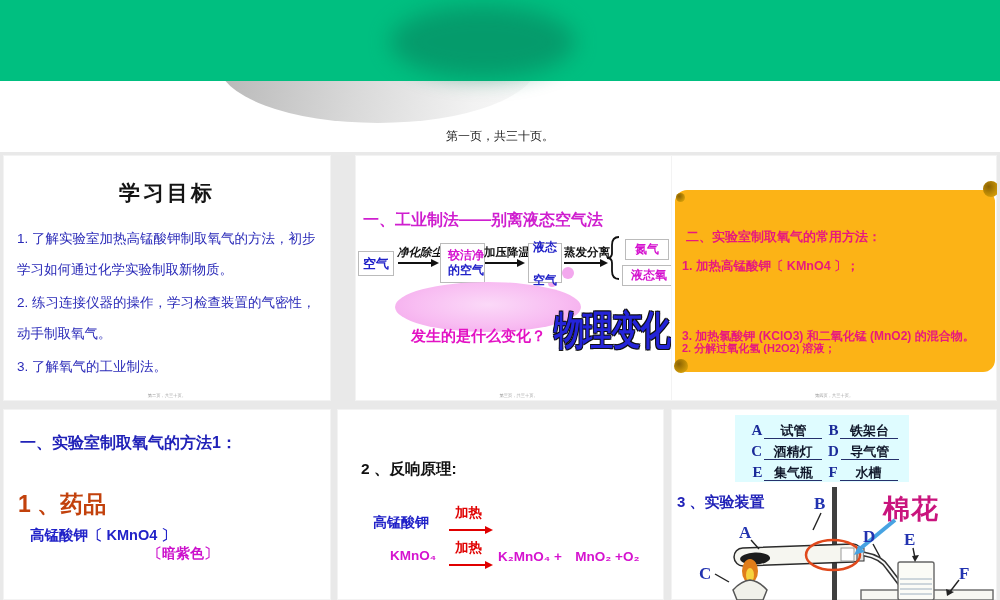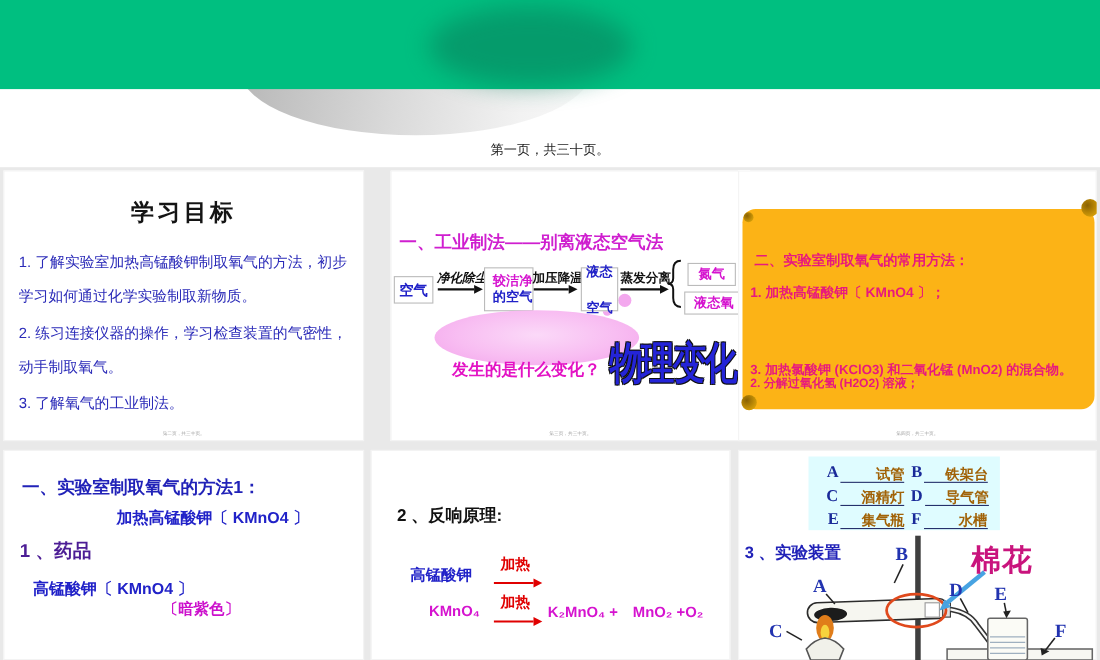--- a/index.html
+++ b/index.html
@@ -69,21 +69,21 @@
   
   .s5 .l { position:absolute; font-weight:bold; white-space:nowrap; }
   .red { color:#e00000; }
 
   
   .ansbox { position:absolute; left:64px; top:6px; width:174px; height:67px;
            background:#dffcff; z-index:2; padding-top:3px; }
   .ansrow { display:flex; justify-content:center; align-items:flex-end; height:21px; }
   .ansletter { font-family:"Liberation Serif", serif; font-weight:bold; font-size:15px;
            color:#1a2a99; margin:0 2px 0 6px; }
-  .ansval { font-size:13px; font-weight:bold; color:#a16207; text-align:right;
+  .ansval { font-size:13px; font-weight:bold; color:#0f172a; text-align:center;
            min-width:58px; border-bottom:1.5px solid #25306b; line-height:15px; }
   .s6-sub { position:absolute; left:6px; top:84px; font-size:15px; font-weight:bold;
            color:#2122b8; white-space:nowrap; z-index:2; }
   .cotton { position:absolute; left:212px; top:82px; font-size:27px; font-weight:bold;
            color:#c9147d; white-space:nowrap; z-index:2; letter-spacing:1px; }
   .apparatus { position:absolute; left:0; top:0; width:326px; height:191px; z-index:1; }
   svg text.lbl { font-family:"Liberation Serif", serif; font-weight:bold; font-size:17px;
            fill:#2233b0; }
   .overlay-svg { position:absolute; left:0; top:0; pointer-events:none; }
 </style>
@@ -157,22 +157,21 @@
       <div class="curl" style="left:5px;top:38px;width:9px;height:9px;"></div>
       <div class="s3-line" style="left:15px;top:73px;font-size:13px;">二、实验室制取氧气的常用方法：</div>
       <div class="s3-line" style="left:11px;top:103px;font-size:12.5px;">1. 加热高锰酸钾〔 KMnO4 〕；</div>
       <div class="s3-line" style="left:11px;top:138px;font-size:11px;margin-top:48px;">2. 分解过氧化氢 (H2O2) 溶液；</div>
       <div class="s3-line" style="left:11px;top:173px;font-size:12px;">3. 加热氯酸钾 (KClO3) 和二氧化锰 (MnO2) 的混合物。</div>
       <div class="thumb-footer">第四页，共三十页。</div>
     </div>
 
     <div class="slide s4">
       <div class="l" style="left:17px;top:24px;font-size:16px;color:#2122b8;">一、实验室制取氧气的方法1：</div>
-      <div class="l" style="left:103px;top:52px;font-size:14.5px;color:#2122c8;">加热高锰酸钾〔 KMnO4 〕</div>
-      <div class="l" style="left:15px;top:80px;font-size:17px;color:#4c1d95;">1 、药品</div>
+      <div class="l" style="left:15px;top:80px;font-size:23px;color:#c2410c;">1 、药品</div>
       <div class="l" style="left:27px;top:117px;font-size:14.5px;color:#2122c8;">高锰酸钾〔 KMnO4 〕</div>
       <div class="l" style="left:145px;top:136px;font-size:14px;color:#cc10cc;">〔暗紫色〕</div>
     </div>
 
     <div class="slide s5">
       <div class="l" style="left:24px;top:50px;font-size:15.5px;color:#111;">2 、反响原理:</div>
 
       <svg class="overlay-svg" width="327" height="191" viewBox="0 0 327 191">
         <line x1="112" y1="121" x2="148" y2="121" stroke="#e00000" stroke-width="2"></line>
         <polygon points="148,117 156,121 148,125" fill="#e00000"></polygon>

